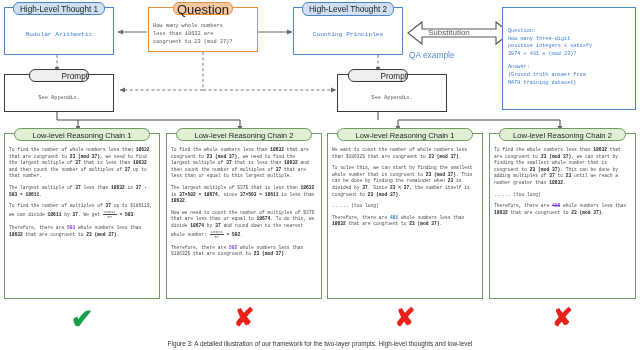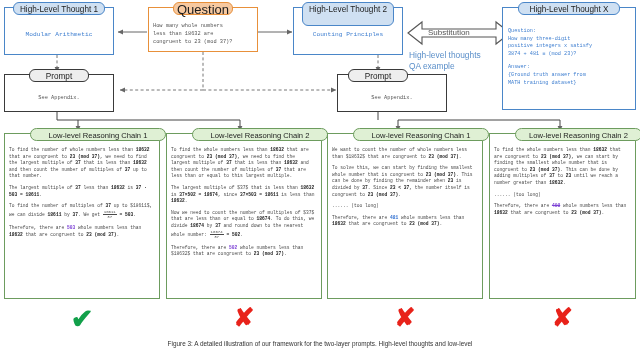--- a/index.html
+++ b/index.html
@@ -22,29 +22,29 @@
   
   .q-box{border:1.3px solid #e8903a;background:#ffffff;}
   .q-tab{border:1.3px solid #e8903a;background:#f7c9a0;border-radius:6px;
          text-align:center;font-size:13px;color:#1d1d1d;line-height:11px;}
   .q-body{font-family:"Liberation Mono",monospace;font-size:5.3px;
           color:#555;line-height:8px;text-align:justify;padding:0 5px;}
 
   
   .p-box{border:1.3px solid #3a3a3a;background:#ffffff;}
   .p-tab{border:1.3px solid #3a3a3a;background:#eeeeee;border-radius:6px;
-         text-align:center;font-size:8.2px;color:#1d1d1d;line-height:11px;}
+         text-align:right;font-size:8.2px;color:#1d1d1d;line-height:11px;}
   .p-body{font-family:"Liberation Mono",monospace;font-size:5.3px;color:#555;
           text-align:center;}
 
   
   .g-box{border:1.1px solid #6d9c5e;background:#ffffff;}
   .g-tab{border:1.1px solid #6d9c5e;background:#dff0d4;border-radius:7px;
          text-align:center;font-size:7.6px;color:#1d1d1d;line-height:11px;
-         white-space:nowrap;margin-left:16px;}
+         white-space:nowrap;}
   .g-body{font-family:"Liberation Mono",monospace;font-size:4.6px;
           color:#4a4a4a;line-height:6.6px;padding:0 5px;text-align:left;}
   .g-body p{margin:0 0 5px 0;}
   .b{font-weight:bold;color:#1a1a1a;}
   .hl{color:#7b3fd4;font-weight:bold;}
   .hl2{color:#2f6fd0;font-weight:bold;}
   .strike{color:#7b3fd4;font-weight:bold;text-decoration:line-through;}
   .frac{display:inline-block;vertical-align:middle;text-align:center;
         font-size:4px;line-height:4.6px;}
   .frac .num{border-bottom:.7px solid #4a4a4a;display:block;padding:0 1px;}
@@ -108,40 +108,38 @@
 
   <div class="abs q-box" style="left:148px;top:7px;width:110px;height:45px;"></div>
   <div class="abs q-tab" style="left:173px;top:2px;width:60px;height:13px;padding-top:1px;">Question</div>
   <div class="abs q-body" style="left:148px;top:22px;width:110px;">
     <div>How many whole numbers</div>
     <div>less than 18632 are</div>
     <div>congruent to 23 (mod 37)?</div>
   </div>
 
   <div class="abs hlt-box" style="left:293px;top:7px;width:110px;height:48px;"></div>
-  <div class="abs hlt-tab" style="left:302px;top:2px;width:92px;height:24px;padding-top:1px;">High-Level Thought 2</div>
+  <div class="abs hlt-tab" style="left:302px;top:2px;width:92px;height:14px;padding-top:1px;">High-Level Thought 2</div>
   <div class="abs hlt-body" style="left:293px;top:31px;width:110px;">Counting Principles</div>
 
   <div class="abs hlt-box" style="left:502px;top:7px;width:134px;height:103px;"></div>
-  <div class="abs hlt-tab" style="left:518px;top:2px;width:102px;height:13px;padding-top:1px;">High-Level Thought X</div>
   <div class="abs" style="left:508px;top:28px;width:126px;font-family:'Liberation Mono',monospace;
        font-size:5.2px;line-height:7.6px;color:#3f7fd0;">
     <div>Question:</div>
     <div>How many three-digit</div>
     <div>positive integers x satisfy</div>
     <div>3874 + 481 ≡ (mod 23)?</div>
     <div style="height:6px;"></div>
     <div>Answer:</div>
     <div>{Ground truth answer from</div>
     <div>MATH training dataset}</div>
   </div>
 
   <div class="abs subs-label" style="left:428px;top:28px;width:62px;text-align:left;">Substitution</div>
   <div class="abs subs-note" style="left:409px;top:50px;width:100px;">
-    <div>High-level thoughts</div>
     <div>QA example</div>
   </div>
 
   <div class="abs p-box" style="left:4px;top:74px;width:110px;height:38px;"></div>
   <div class="abs p-tab" style="left:29px;top:69px;width:60px;height:13px;padding-top:1px;">Prompt</div>
   <div class="abs p-body" style="left:4px;top:95px;width:110px;">See Appendix.</div>
 
   <div class="abs p-box" style="left:337px;top:74px;width:110px;height:38px;"></div>
   <div class="abs p-tab" style="left:348px;top:69px;width:60px;height:13px;padding-top:1px;">Prompt</div>
   <div class="abs p-body" style="left:337px;top:95px;width:110px;">See Appendix.</div>

